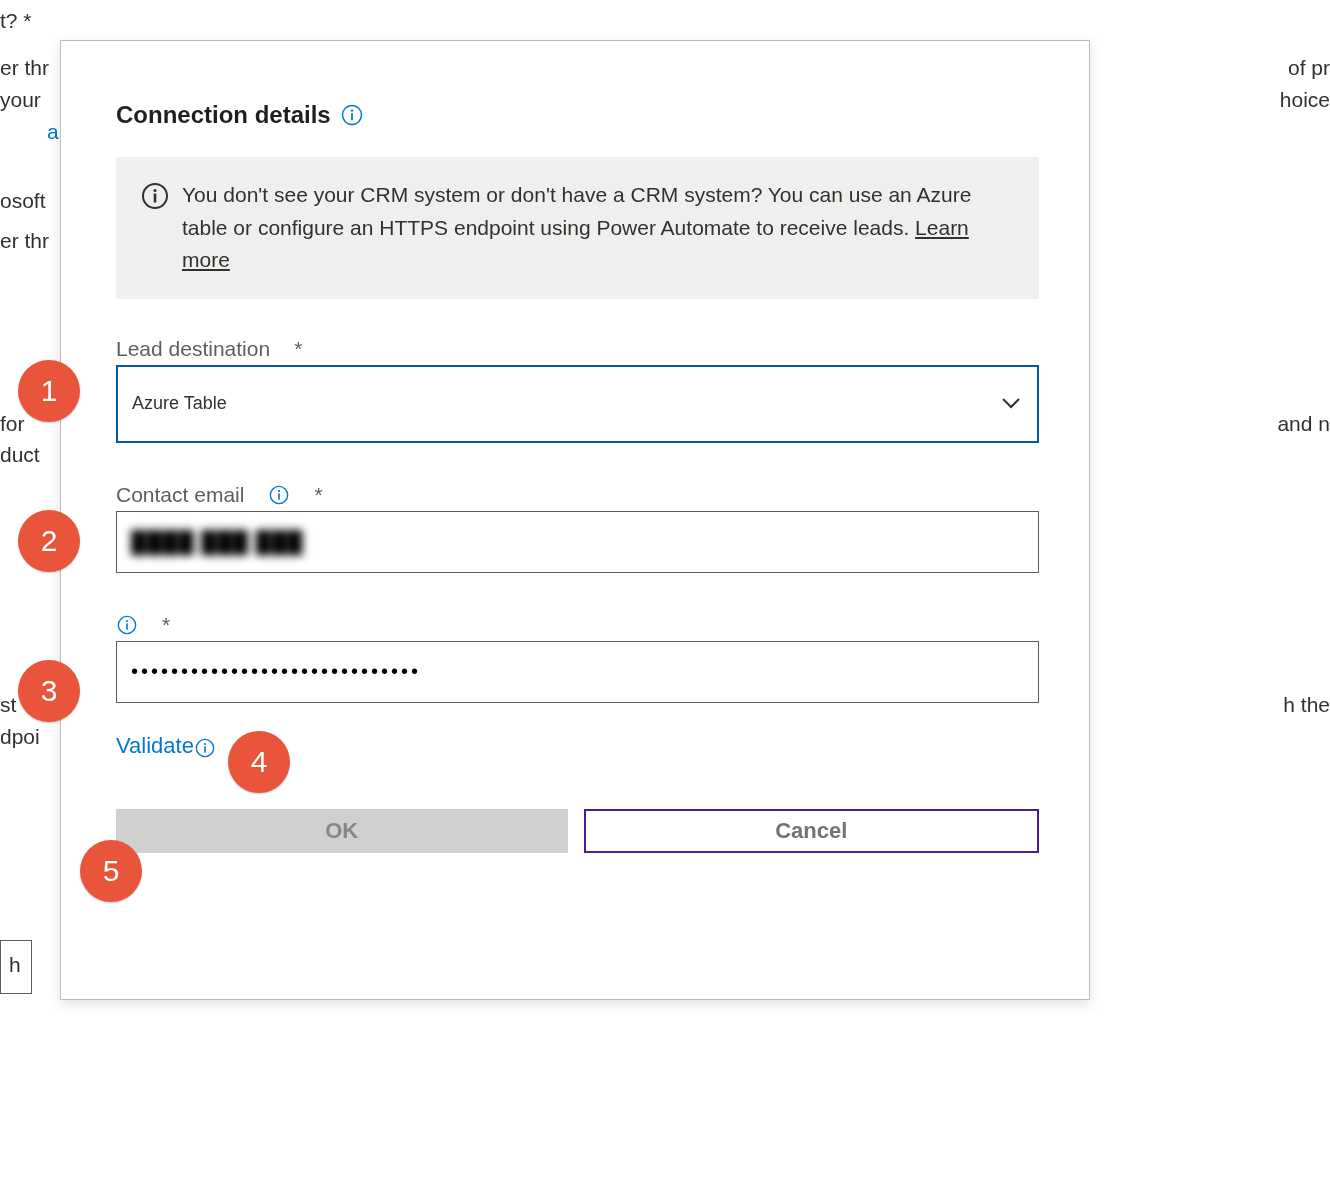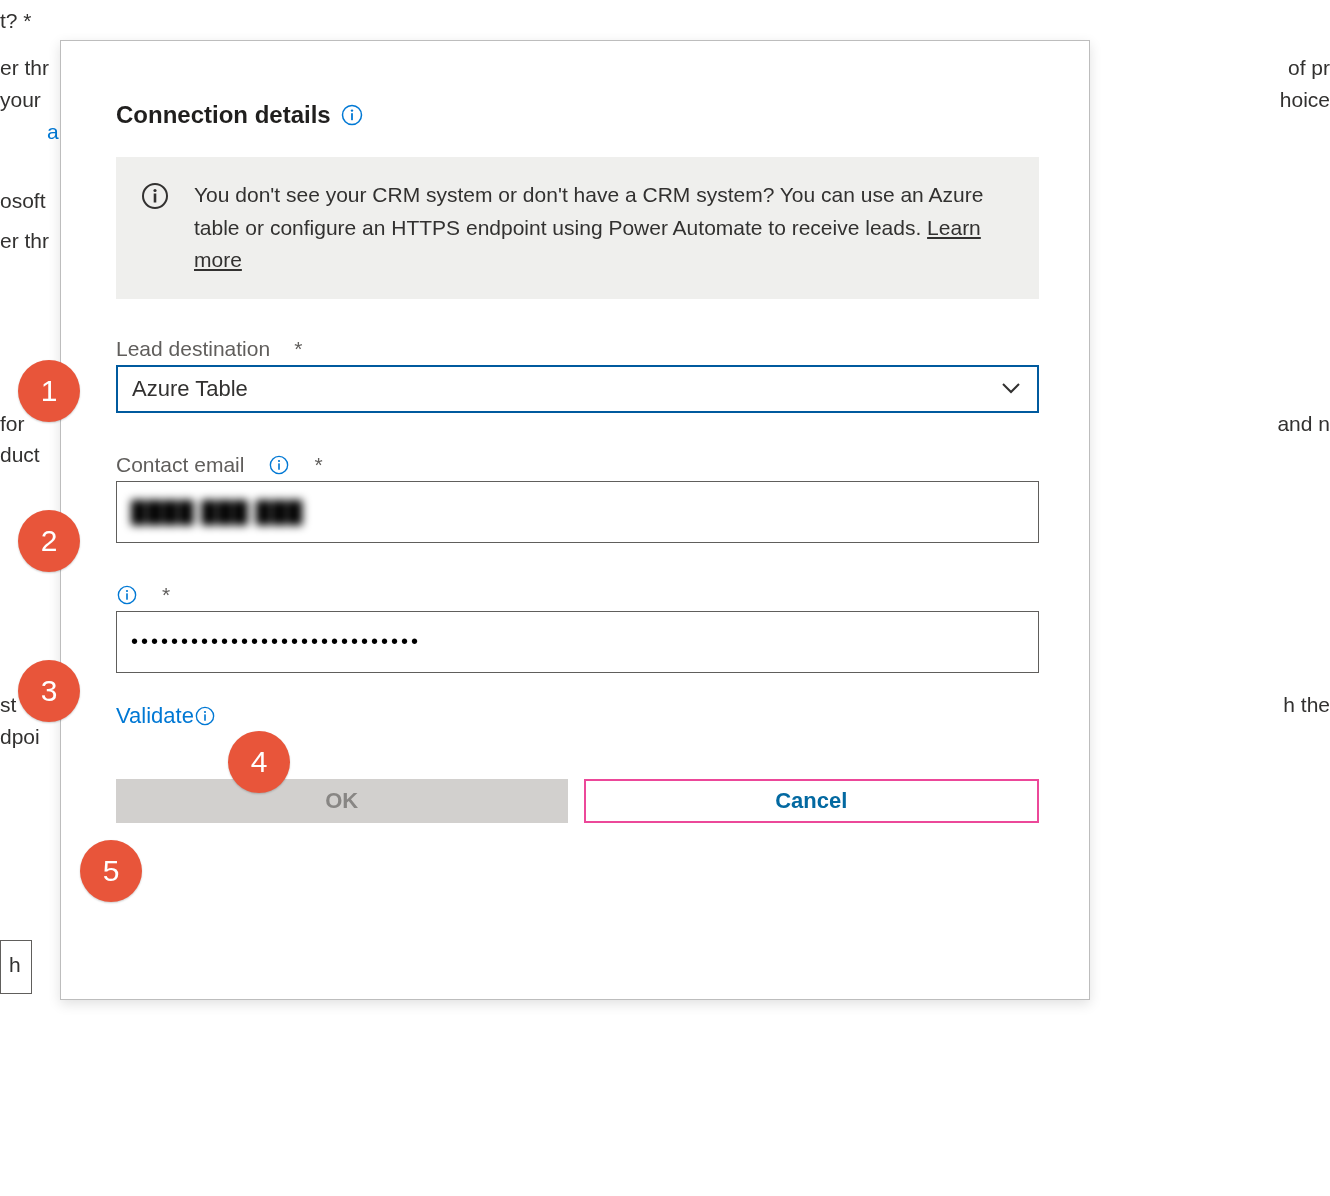--- a/index.html
+++ b/index.html
@@ -63,21 +63,21 @@
     justify-content: center;
     width: 22px;
     height: 22px;
     vertical-align: middle;
   }
 
   .info-banner {
     background: #efefed;
     padding: 22px 28px 22px 24px;
     display: flex;
-    gap: 24px;
+    gap: 12px;
     margin-bottom: 38px;
   }
   .info-banner .banner-icon {
     flex: 0 0 auto;
     width: 30px;
     height: 30px;
     display:flex;
     align-items:center;
     justify-content:center;
     margin-top:2px;
@@ -100,24 +100,24 @@
     align-items: center;
     gap: 24px;
   }
 
   .select-wrap {
     position: relative;
     margin-bottom: 40px;
   }
   .select-box {
     width: 100%;
-    height: 48px;
+    height: 78px;
     border: 2px solid #005a9e;
     background: #fff;
-    font-size: 22px;
+    font-size: 18px;
     padding: 0 46px 0 14px;
     display: flex;
     align-items: center;
     cursor: pointer;
   }
   .chevron {
     position: absolute;
     right: 18px;
     top: 50%;
     transform: translateY(-50%);
@@ -144,21 +144,21 @@
   input.text-input {
     outline: none;
   }
   input.text-input[type="password"] {
     letter-spacing: 3px;
     font-size: 20px;
   }
 
   .validate-row {
     display: flex;
-    align-items: center;
+    align-items: flex-end;
     margin-top: -10px;
     margin-bottom: 50px;
   }
   .validate-link {
     color: #0078d4;
     font-size: 22px;
     cursor: pointer;
   }
 
   .button-row {
@@ -177,22 +177,22 @@
     border: none;
     font-family: inherit;
   }
   .btn-primary-disabled {
     background: #d2d0ce;
     color: #888684;
     cursor: default;
   }
   .btn-secondary {
     background: #fff;
-    border: 2px solid #ec4899;
-    color: #0369a1;
+    border: 2px solid #4c1d95;
+    color: #737373;
   }
 
   
   .callout {
     position: absolute;
     width: 62px;
     height: 62px;
     border-radius: 50%;
     background: #e8553a;
     color: #fff;

